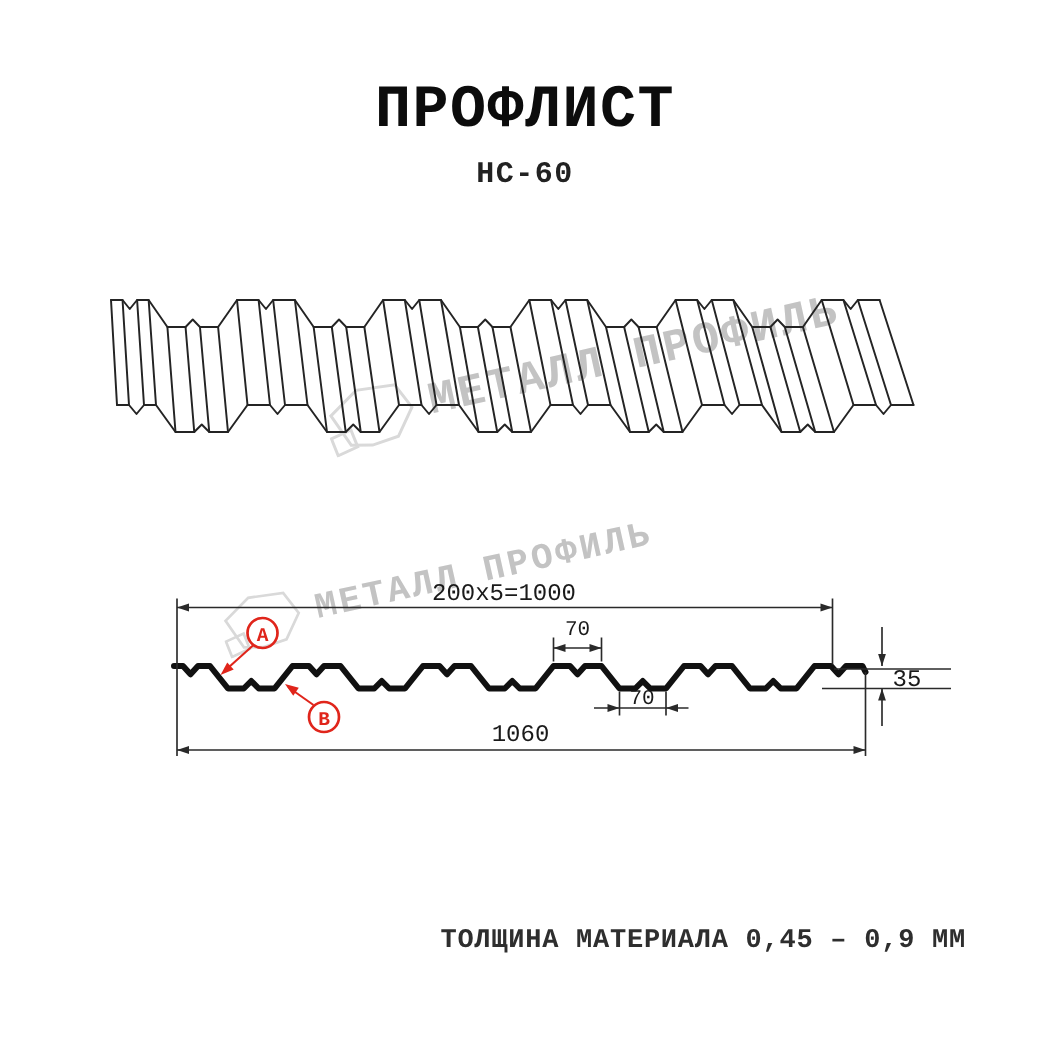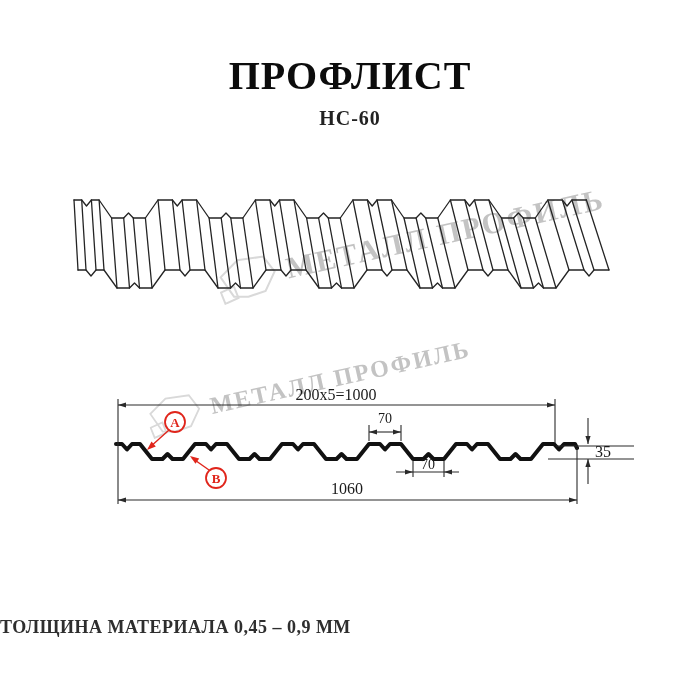--- a/index.html
+++ b/index.html
@@ -1,21 +1,21 @@
 <!DOCTYPE html>
 <html><head>
 <meta charset="utf-8">
 <style>
   html,body{margin:0;padding:0;background:#fff;}
   .page{position:relative;width:700px;height:700px;background:#fff;overflow:hidden;
-        font-family:Liberation Serif, serif;}
+        font-family:Liberation Mono, monospace;}
   .header{position:absolute;top:52px;left:0;width:700px;text-align:center;z-index:3;}
   .title{font-size:40px;font-weight:bold;letter-spacing:1px;color:#0c0c0c;}
   .subtitle{margin-top:8px;font-size:20px;font-weight:bold;letter-spacing:1px;color:#222;}
-  .footer{position:absolute;top:617px;left:0;width:644px;text-align:left;
+  .footer{position:absolute;top:617px;left:0;width:644px;text-align:right;
           font-size:18px;font-weight:bold;letter-spacing:0.5px;color:#2e2e2e;z-index:3;}
   .watermark{position:absolute;display:flex;align-items:center;gap:8px;z-index:1;
              transform:rotate(-12.5deg);transform-origin:left center;white-space:nowrap;}
   .wm-text{font-weight:bold;color:#c3c3c3;letter-spacing:2px;}
   #wm1{left:218px;top:262px;}
   #wm1 .wm-text{font-size:30px;}
   #wm2{left:148px;top:400px;}
   #wm2 .wm-text{font-size:24px;}
   svg.drawing{position:absolute;left:0;top:0;z-index:2;}
   .dim-label{font-size:16px;fill:#1a1a1a;}

